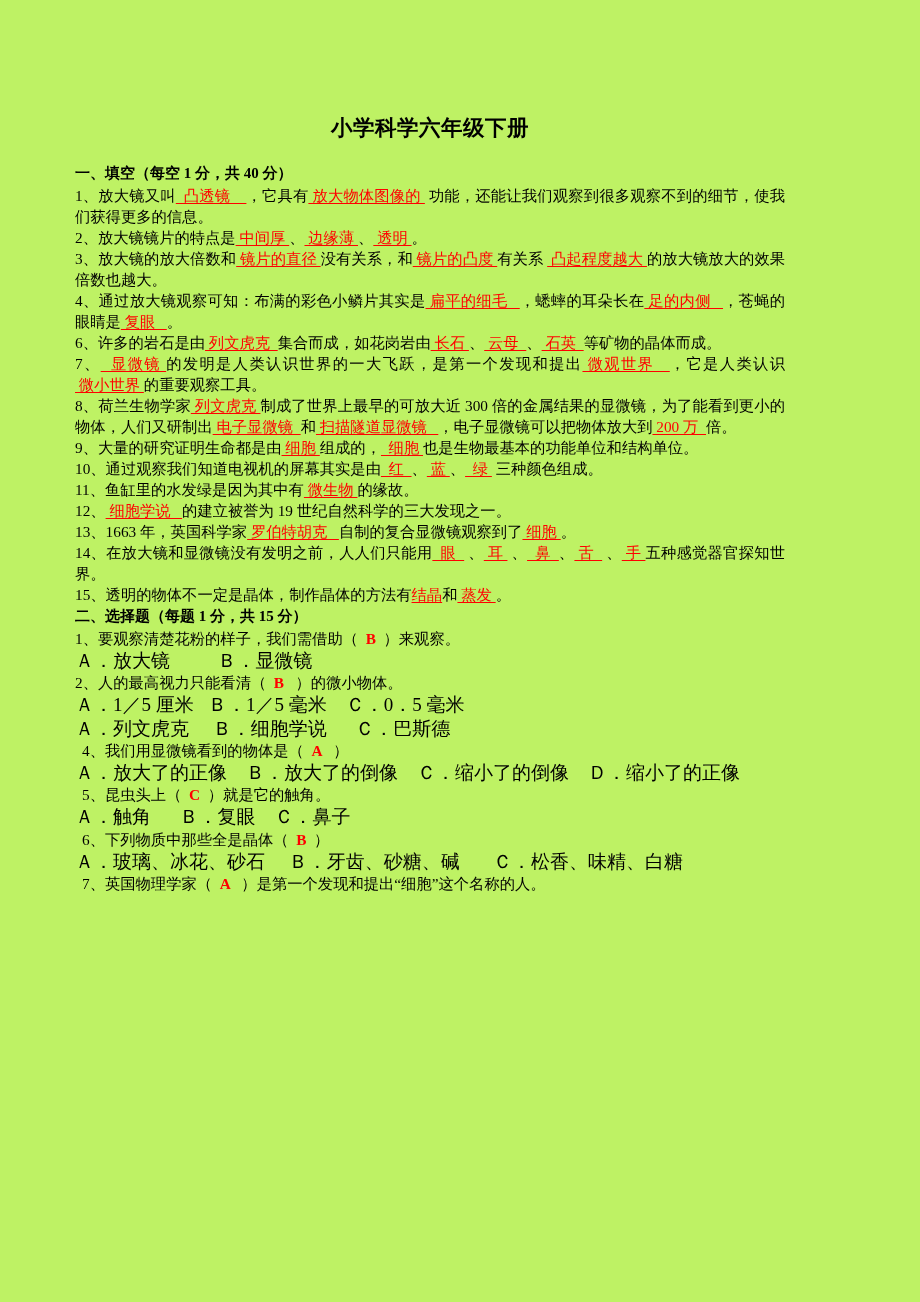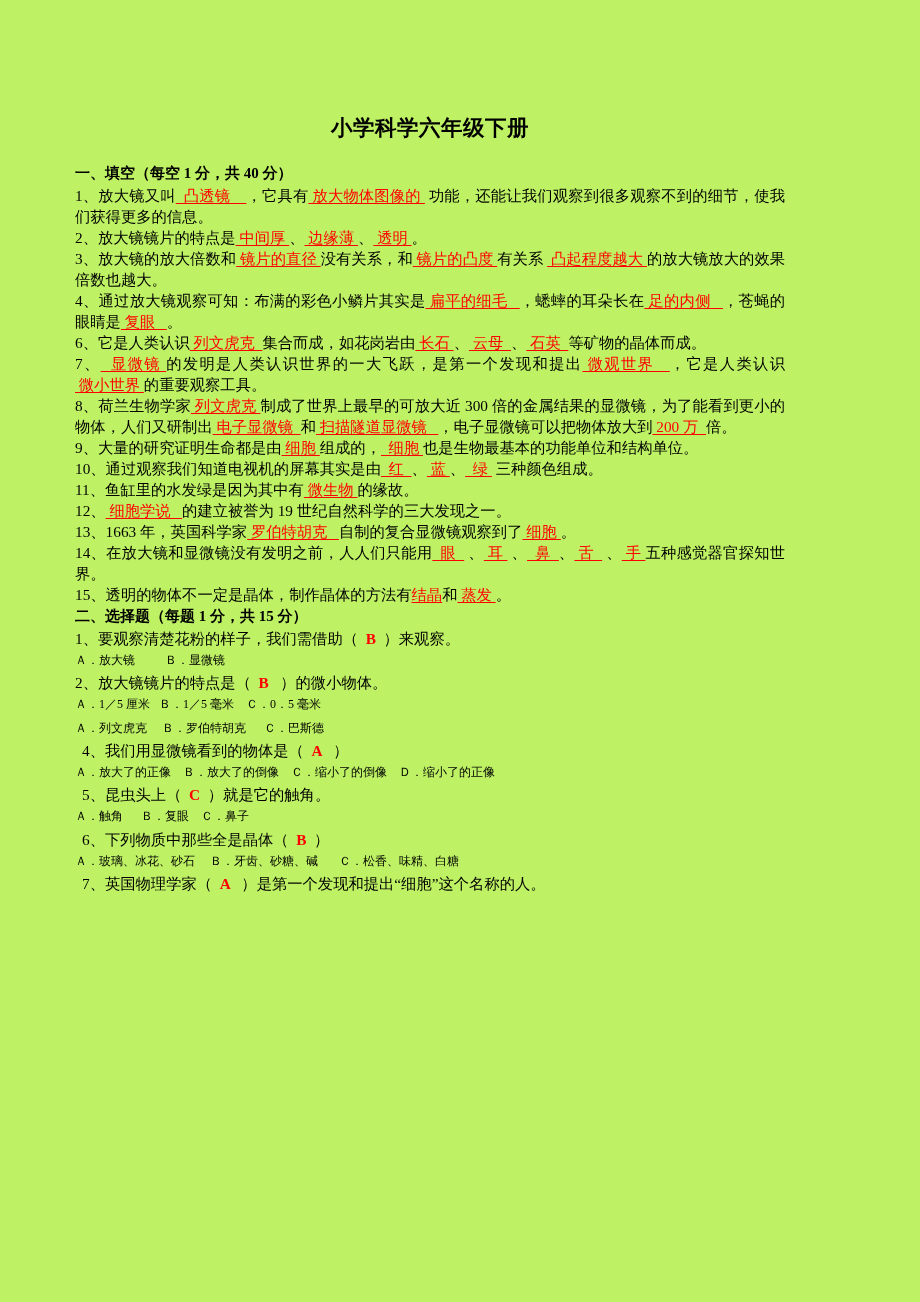--- a/index.html
+++ b/index.html
@@ -51,21 +51,21 @@
   }
   .q {
     font-size: 15.3px;
     line-height: 21px;
     margin: 0;
     text-align: justify;
     text-justify: inter-ideograph;
   }
   .q.indent { text-indent: 0; padding-left: 7px; }
   .opts {
-    font-size: 12px;
+    font-size: 19px;
     line-height: 23.3px;
     margin: 0;
     white-space: pre;
   }
   .ans {
     color: #ff0000;
     text-decoration: underline;
     text-decoration-color: #ff0000;
     text-underline-offset: 2px;
     white-space: pre;
@@ -84,36 +84,36 @@
   <div class="doc">
 
     <div class="title">小学科学六年级下册</div>
 
     <div id="sections">
         <div class="section-head">一、填空（每空 1 分，共 40 分）</div>
         <div class="q"><span class="blk">1、</span><span>放大镜又叫</span><span class="ans">  凸透镜    </span><span>，它具有</span><span class="ans"> 放大物体图像的 </span><span> 功能，还能让我们观察到很多观察不到的细节，使我们获得更多的信息。</span></div>
         <div class="q"><span class="blk">2、</span><span>放大镜镜片的特点是</span><span class="ans"> 中间厚 </span><span>、</span><span class="ans"> 边缘薄 </span><span>、</span><span class="ans"> 透明 </span><span>。</span></div>
         <div class="q"><span class="blk">3、</span><span>放大镜的放大倍数和</span><span class="ans"> 镜片的直径 </span><span>没有关系，和</span><span class="ans"> 镜片的凸度 </span><span>有关系 </span><span class="ans"> 凸起程度越大 </span><span>的放大镜放大的效果倍数也越大。</span></div>
         <div class="q"><span class="blk">4、</span><span>通过放大镜观察可知：布满的彩色小鳞片其实是</span><span class="ans"> 扁平的细毛   </span><span>，蟋蟀的耳朵长在</span><span class="ans"> 足的内侧   </span><span>，苍蝇的眼睛是</span><span class="ans"> 复眼   </span><span>。</span></div>
-        <div class="q"><span class="blk">6、</span><span>它是人类认识</span><span class="ans"> 列文虎克  </span><span>集合而成，如花岗岩由</span><span class="ans"> 长石 </span><span>、</span><span class="ans"> 云母  </span><span>、</span><span class="ans"> 石英  </span><span>等矿物的晶体而成。</span></div>
+        <div class="q"><span class="blk">6、</span><span>许多的岩石是由</span><span class="ans"> 列文虎克  </span><span>集合而成，如花岗岩由</span><span class="ans"> 长石 </span><span>、</span><span class="ans"> 云母  </span><span>、</span><span class="ans"> 石英  </span><span>等矿物的晶体而成。</span></div>
         <div class="q"><span class="blk">7、</span><span class="ans">  显微镜 </span><span>的发明是人类认识世界的一大飞跃，是第一个发现和提出</span><span class="ans"> 微观世界   </span><span>，它是人类认识</span><span class="ans"> 微小世界 </span><span>的重要观察工具。</span></div>
         <div class="q"><span class="blk">8、</span><span>荷兰生物学家</span><span class="ans"> 列文虎克 </span><span>制成了世界上最早的可放大近 300 倍的金属结果的显微镜，为了能看到更小的物体，人们又研制出</span><span class="ans"> 电子显微镜  </span><span>和</span><span class="ans"> 扫描隧道显微镜   </span><span>，电子显微镜可以把物体放大到</span><span class="ans"> 200 万  </span><span>倍。</span></div>
         <div class="q"><span class="blk">9、</span><span>大量的研究证明生命都是由</span><span class="ans"> 细胞 </span><span>组成的，</span><span class="ans">  细胞 </span><span>也是生物最基本的功能单位和结构单位。</span></div>
         <div class="q"><span class="blk">10、</span><span>通过观察我们知道电视机的屏幕其实是由</span><span class="ans">  红  </span><span>、</span><span class="ans"> 蓝 </span><span>、</span><span class="ans">  绿 </span><span> 三种颜色组成。</span></div>
         <div class="q"><span class="blk">11、</span><span>鱼缸里的水发绿是因为其中有</span><span class="ans"> 微生物 </span><span>的缘故。</span></div>
         <div class="q"><span class="blk">12、</span><span class="ans"> 细胞学说   </span><span>的建立被誉为 19 世纪自然科学的三大发现之一。</span></div>
         <div class="q"><span class="blk">13、</span><span>1663 年，英国科学家</span><span class="ans"> 罗伯特胡克   </span><span>自制的复合显微镜观察到了</span><span class="ans"> 细胞 </span><span>。</span></div>
         <div class="q"><span class="blk">14、</span><span>在放大镜和显微镜没有发明之前，人人们只能用</span><span class="ans">  眼  </span><span> 、</span><span class="ans"> 耳 </span><span> 、</span><span class="ans">  鼻  </span><span>、</span><span class="ans"> 舌  </span><span> 、</span><span class="ans"> 手 </span><span>五种感觉器官探知世界。</span></div>
         <div class="q"><span class="blk">15、</span><span>透明的物体不一定是晶体，制作晶体的方法有</span><span class="ans">结晶</span><span>和</span><span class="ans"> 蒸发 </span><span>。</span></div>
         <div class="section-head">二、选择题（每题 1 分，共 15 分）</div>
         <div class="q"><span class="blk">1、</span><span>要观察清楚花粉的样子，我们需借助（</span><span class="pick">  B  </span><span>）来观察。</span></div>
         <div class="opts">Ａ．放大镜          Ｂ．显微镜</div>
-        <div class="q"><span class="blk">2、</span><span>放大镜镜片的特点是（</span><span class="pick">  B   </span><span>）的微小物体。</span></div>
+        <div class="q"><span class="blk">2、</span><span>人的最高视力只能看清（</span><span class="pick">  B   </span><span>）的微小物体。</span></div>
         <div class="opts">Ａ．1／5 厘米   Ｂ．1／5 毫米    Ｃ．0．5 毫米</div>
-        <div class="opts">Ａ．列文虎克     Ｂ．罗伯特胡克      Ｃ．巴斯德</div>
+        <div class="opts">Ａ．列文虎克     Ｂ．细胞学说      Ｃ．巴斯德</div>
         <div class="q indent"><span class="blk">4、</span><span>我们用显微镜看到的物体是（</span><span class="pick">  A   </span><span>）</span></div>
         <div class="opts">Ａ．放大了的正像    Ｂ．放大了的倒像    Ｃ．缩小了的倒像    Ｄ．缩小了的正像</div>
         <div class="q indent"><span class="blk">5、</span><span>昆虫头上（</span><span class="pick">  C  </span><span>）就是它的触角。</span></div>
         <div class="opts">Ａ．触角      Ｂ．复眼    Ｃ．鼻子</div>
         <div class="q indent"><span class="blk">6、</span><span>下列物质中那些全是晶体（</span><span class="pick">  B  </span><span>）</span></div>
         <div class="opts">Ａ．玻璃、冰花、砂石     Ｂ．牙齿、砂糖、碱       Ｃ．松香、味精、白糖</div>
         <div class="q indent"><span class="blk">7、</span><span>英国物理学家（</span><span class="pick">  A   </span><span>）是第一个发现和提出“细胞”这个名称的人。</span></div>
       </div>
 
   </div>

